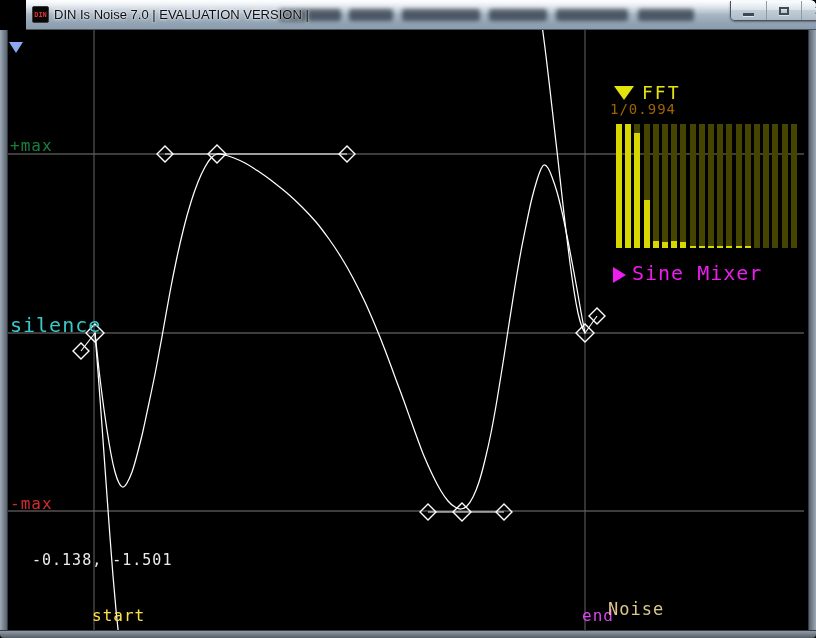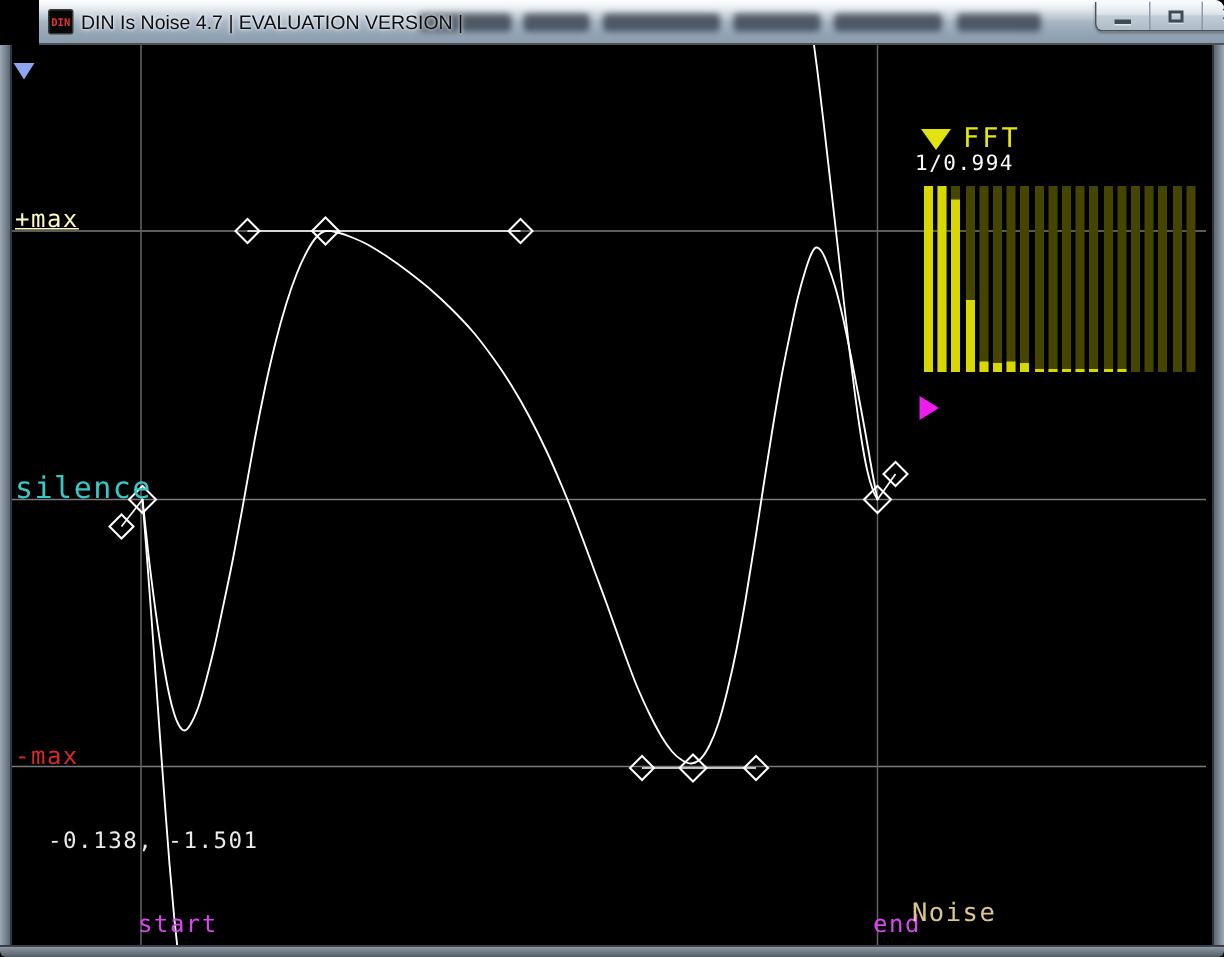--- a/index.html
+++ b/index.html
@@ -71,21 +71,21 @@
     <div class="glare"></div>
     <div class="blob" style="left:253px;width:62px"></div>
     <div class="blob" style="left:323px;width:44px"></div>
     <div class="blob" style="left:376px;width:78px"></div>
     <div class="blob" style="left:463px;width:58px"></div>
     <div class="blob" style="left:530px;width:72px"></div>
     <div class="blob" style="left:612px;width:56px"></div>
     <div class="app-icon">
       <span>DIN</span>
     </div>
-    <div class="title-text">DIN Is Noise 4.7 | EVALUATION VERSION |</div>
+    <div class="title-text">DIN Is Noise 7.0 | EVALUATION VERSION |</div>
     <div class="winbtns">
       <div class="winbtn">
           <span class="glyph-min"></span>
         </div>
       <div class="winbtn">
           <span class="glyph-max"></span>
         </div>
       <div class="winbtn">
           <span class="glyph-close">✕</span>
         </div>
@@ -117,33 +117,33 @@
         <path d="M339,116 L347,124 L339,132 L331,124 Z" fill="none" stroke="#ffffff" stroke-width="1.4"></path>
         <path d="M420,474 L428,482 L420,490 L412,482 Z" fill="none" stroke="#ffffff" stroke-width="1.4"></path>
         <path d="M454,473 L463,482 L454,491 L445,482 Z" fill="none" stroke="#ffffff" stroke-width="1.4"></path>
         <path d="M496,474 L504,482 L496,490 L488,482 Z" fill="none" stroke="#ffffff" stroke-width="1.4"></path>
         <path d="M577,294 L586,303 L577,312 L568,303 Z" fill="none" stroke="#ffffff" stroke-width="1.4"></path>
         <path d="M589,278 L597,286 L589,294 L581,286 Z" fill="none" stroke="#ffffff" stroke-width="1.4"></path>
       </svg>
 
     <div class="tri-blue" style="border-top-color: rgb(143, 166, 238);"></div>
 
-    <div class="lbl lbl-plusmax" style="color: #fef9c3; text-decoration: underline;">+max</div>
+    <div class="lbl lbl-plusmax" style="color: #15803d;">+max</div>
     <div class="lbl lbl-silence" style="color: rgb(57, 200, 200);">silence</div>
     <div class="lbl lbl-minusmax" style="color: rgb(211, 43, 43);">-max</div>
     <div class="lbl lbl-readout" style="color: rgb(235, 235, 235);">-0.138, -1.501</div>
-    <div class="lbl lbl-start" style="color: #d946ef;">start</div>
+    <div class="lbl lbl-start" style="color: #fde047;">start</div>
     <div class="lbl lbl-end" style="color: #d946ef;">end</div>
     <div class="lbl lbl-menu" style="color: rgb(220, 198, 141);">Noise</div>
 
     <div class="fft-head">
       <div class="tri-yellow" style="border-top-color: rgb(227, 227, 14);"></div>
       <div class="fft-title" style="color: rgb(227, 227, 14);">FFT</div>
     </div>
-    <div class="fft-value" style="color: #ffffff;">1/0.994</div>
+    <div class="fft-value" style="color: #a16207;">1/0.994</div>
     <div class="fft-bars">
         <div class="bar" style="left: 0px; width: 6px; height: 124px; background: rgb(69, 69, 0);"></div>
         <div class="bar" style="left: 0px; width: 6px; height: 124px; background: rgb(216, 216, 0);"></div>
         <div class="bar" style="left: 9px; width: 6px; height: 124px; background: rgb(69, 69, 0);"></div>
         <div class="bar" style="left: 9px; width: 6px; height: 124px; background: rgb(216, 216, 0);"></div>
         <div class="bar" style="left: 18px; width: 6px; height: 124px; background: rgb(69, 69, 0);"></div>
         <div class="bar" style="left: 18px; width: 6px; height: 115px; background: rgb(216, 216, 0);"></div>
         <div class="bar" style="left: 28px; width: 6px; height: 124px; background: rgb(69, 69, 0);"></div>
         <div class="bar" style="left: 28px; width: 6px; height: 48px; background: rgb(216, 216, 0);"></div>
         <div class="bar" style="left: 37px; width: 6px; height: 124px; background: rgb(69, 69, 0);"></div>
@@ -170,15 +170,16 @@
         <div class="bar" style="left: 129px; width: 6px; height: 2px; background: rgb(216, 216, 0);"></div>
         <div class="bar" style="left: 138px; width: 6px; height: 124px; background: rgb(69, 69, 0);"></div>
         <div class="bar" style="left: 147px; width: 6px; height: 124px; background: rgb(69, 69, 0);"></div>
         <div class="bar" style="left: 156px; width: 6px; height: 124px; background: rgb(69, 69, 0);"></div>
         <div class="bar" style="left: 166px; width: 6px; height: 124px; background: rgb(69, 69, 0);"></div>
         <div class="bar" style="left: 175px; width: 6px; height: 124px; background: rgb(69, 69, 0);"></div>
       </div>
 
     <div class="mixer-head">
       <div class="tri-magenta" style="border-left-color: rgb(238, 28, 238);"></div>
+      <div class="mixer-title" style="color: rgb(238, 28, 238);">Sine Mixer</div>
     </div>
   </div>
 </div>
 
 </body></html>

